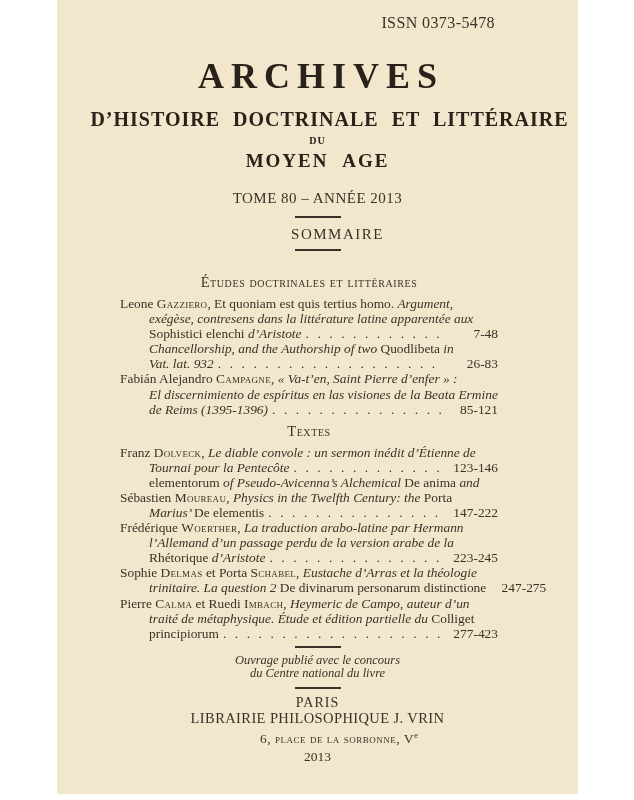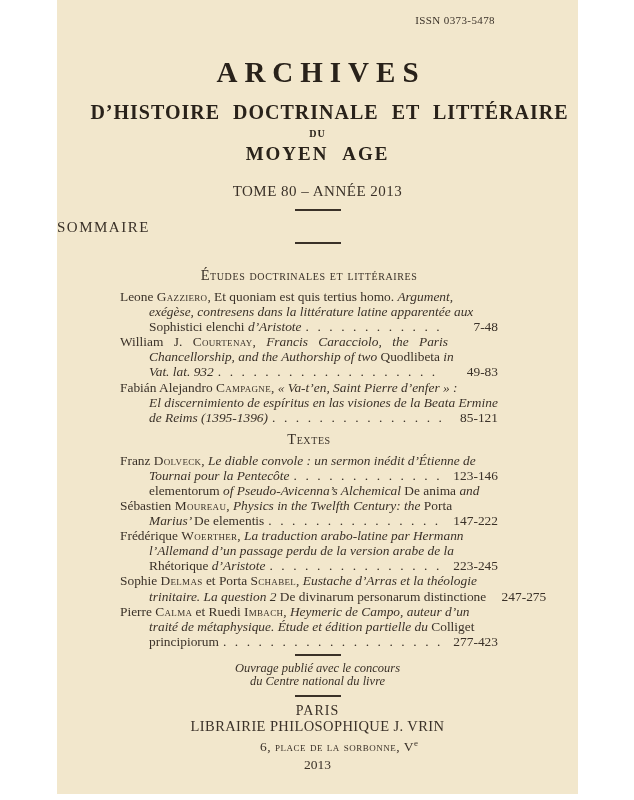--- a/index.html
+++ b/index.html
@@ -17,28 +17,28 @@
   }
   .sheet {
     position: absolute;
     left: 57px; top: 0;
     width: 521px; height: 794px;
     background: var(--page-bg);
   }
   .issn {
     padding: 14px 83px 0 0;
     text-align: right;
-    font-size: 11px;
+    font-size: 16px;
     letter-spacing: 0.4px;
     height: 27px;
   }
   .title {
     margin-top: 31px;
     text-align: center;
-    font-size: 29px;
+    font-size: 36px;
     line-height: 1;
     font-weight: bold;
     letter-spacing: 7px;
     text-indent: 7px;
     color: var(--title-ink);
   }
   .subtitle {
     margin-top: 15px;
     text-align: center;
     font-size: 20px;
@@ -75,23 +75,25 @@
     line-height: 1;
     letter-spacing: 0.5px;
   }
   .rule {
     width: 46px; height: 2px;
     background: var(--ink);
     margin: 10px auto 0;
   }
   .sommaire {
     margin-top: 9px;
+    text-align: center;
     font-size: 15px;
     line-height: 1;
     letter-spacing: 1.5px;
+    margin-left: 40px;
   }
   .rule.r2 { margin-top: 7px; }
   
   #toc { padding: 0 80px 0 63px; }
   .sec-heading {
     text-align: center;
     font-variant: small-caps;
     font-size: 14.5px;
     line-height: 1.1;
     letter-spacing: 0.6px;
@@ -186,26 +188,25 @@
       <div class="entry">
         <div class="line"><span class="rm">Leone </span><span class="sc">Gazziero</span><span class="rm">, Et quoniam est quis tertius homo. </span><span class="it">Argument,</span></div>
         <div class="line cont"><span class="it">exégèse, contresens dans la littérature latine apparentée aux</span></div>
         <div class="line cont last">
           <span class="txt"><span class="rm">Sophistici elenchi </span><span class="it">d’Aristote</span></span>
           <span class="leader">. . . . . . . . . . . . . . . . . . . . . . . . . . . . . . . . . . . . . . . . . . . . . . . . . . . . . . . . . . . . . . . . . . . . . . . . . . . . . . . . </span>
           <span class="pg">7-48</span>
         </div>
       </div>
       <div class="entry">
-        <div class="line"><span class="rm">William J. </span><span class="sc">Courtenay</span><span class="rm">, </span><span class="it">Francis Caracciolo, the Paris</span></div>
         <div class="line cont"><span class="it">Chancellorship, and the Authorship of two </span><span class="rm">Quodlibeta</span><span class="it"> in</span></div>
         <div class="line cont last">
           <span class="txt"><span class="it">Vat. lat. 932</span></span>
           <span class="leader">. . . . . . . . . . . . . . . . . . . . . . . . . . . . . . . . . . . . . . . . . . . . . . . . . . . . . . . . . . . . . . . . . . . . . . . . . . . . . . . . </span>
-          <span class="pg">49-83</span>
+          <span class="pg">26-83</span>
         </div>
       </div>
       <div class="entry">
         <div class="line"><span class="rm">Fabián Alejandro </span><span class="sc">Campagne</span><span class="rm">, </span><span class="it">« Va-t’en, Saint Pierre d’enfer » :</span></div>
         <div class="line cont"><span class="it">El discernimiento de espíritus en las visiones de la Beata Ermine</span></div>
         <div class="line cont last">
           <span class="txt"><span class="it">de Reims (1395-1396)</span></span>
           <span class="leader">. . . . . . . . . . . . . . . . . . . . . . . . . . . . . . . . . . . . . . . . . . . . . . . . . . . . . . . . . . . . . . . . . . . . . . . . . . . . . . . . </span>
           <span class="pg">85-121</span>
         </div>

